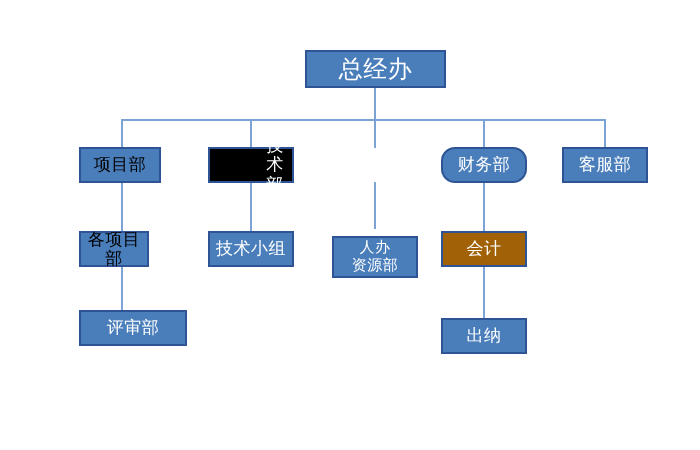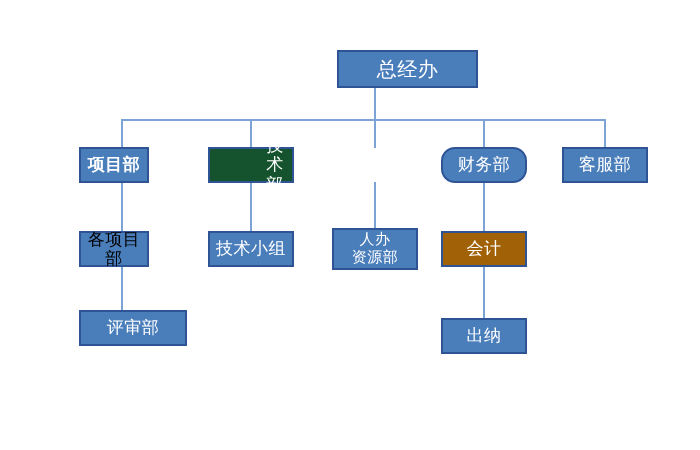--- a/index.html
+++ b/index.html
@@ -31,26 +31,26 @@
     text-align: center;
     font-size: 17px;
     line-height: 1.12;
     letter-spacing: 0.5px;
     white-space: pre-line;
     font-family: "DejaVu Serif", "Liberation Serif", serif;
     font-weight: 400;
     z-index: 2;
   }
   .node.root {
-    font-size: 20px;
-    margin-left: 32px;
+    font-size: 24px;
   }
   .node.two-line {
     font-size: 15px;
     line-height: 1.18;
+    margin-top: 8px;
   }
   .conn {
     position: absolute;
     background: #7ba3d6;
     z-index: 1;
   }
   .conn.v { width: 2px; }
   .conn.h { height: 2px; }
 </style>
 </head>
@@ -64,22 +64,22 @@
     <div class="conn v" style="left: 374px; top: 119px; width: 2px; height: 29px; background: rgb(123, 163, 214);"></div>
     <div class="conn v" style="left: 483px; top: 119px; width: 2px; height: 29px; background: rgb(123, 163, 214);"></div>
     <div class="conn v" style="left: 604px; top: 119px; width: 2px; height: 29px; background: rgb(123, 163, 214);"></div>
     <div class="conn v" style="left: 121px; top: 182px; width: 2px; height: 50px; background: rgb(123, 163, 214);"></div>
     <div class="conn v" style="left: 250px; top: 182px; width: 2px; height: 50px; background: rgb(123, 163, 214);"></div>
     <div class="conn v" style="left: 374px; top: 182px; width: 2px; height: 47px; background: rgb(123, 163, 214);"></div>
     <div class="conn v" style="left: 483px; top: 182px; width: 2px; height: 50px; background: rgb(123, 163, 214);"></div>
     <div class="conn v" style="left: 121px; top: 266px; width: 2px; height: 45px; background: rgb(123, 163, 214);"></div>
     <div class="conn v" style="left: 483px; top: 266px; width: 2px; height: 53px; background: rgb(123, 163, 214);"></div>
     <div class="node root" style="left: 305px; top: 50px; width: 141px; height: 38px; background: rgb(74, 126, 187); border-color: rgb(46, 84, 150); color: rgb(255, 255, 255);">总经办</div>
-    <div class="node" style="left: 79px; top: 147px; width: 70px; height: 36px; background: rgb(74, 126, 187); border-color: rgb(46, 84, 150); color: #ffffff; font-weight: bold;">项目部</div>
-    <div class="node" style="left: 208px; top: 147px; width: 86px; height: 36px; background: #14532d; border-color: rgb(46, 84, 150); color: rgb(255, 255, 255); padding-left: 48px;">技术部</div>
+    <div class="node" style="left: 79px; top: 147px; width: 82px; height: 36px; background: rgb(74, 126, 187); border-color: rgb(46, 84, 150); color: #000000;">项目部</div>
+    <div class="node" style="left: 208px; top: 147px; width: 86px; height: 36px; background: #000000; border-color: rgb(46, 84, 150); color: rgb(255, 255, 255); padding-left: 48px;">技术部</div>
     <div class="node" style="left: 441px; top: 147px; width: 86px; height: 36px; background: rgb(74, 126, 187); border-color: rgb(46, 84, 150); color: rgb(255, 255, 255); border-radius: 14px;">财务部</div>
     <div class="node" style="left: 562px; top: 147px; width: 86px; height: 36px; background: rgb(74, 126, 187); border-color: rgb(46, 84, 150); color: rgb(255, 255, 255);">客服部</div>
     <div class="node" style="left: 79px; top: 231px; width: 70px; height: 36px; background: rgb(74, 126, 187); border-color: rgb(46, 84, 150); color: #000000;">各项目部</div>
     <div class="node" style="left: 208px; top: 231px; width: 86px; height: 36px; background: rgb(74, 126, 187); border-color: rgb(46, 84, 150); color: rgb(255, 255, 255);">技术小组</div>
     <div class="node two-line" style="left: 332px; top: 228px; width: 86px; height: 42px; background: rgb(74, 126, 187); border-color: rgb(46, 84, 150); color: rgb(255, 255, 255);">人办
 资源部</div>
     <div class="node" style="left: 441px; top: 231px; width: 86px; height: 36px; background: #a16207; border-color: rgb(46, 84, 150); color: rgb(255, 255, 255);">会计</div>
     <div class="node" style="left: 79px; top: 310px; width: 108px; height: 36px; background: rgb(74, 126, 187); border-color: rgb(46, 84, 150); color: rgb(255, 255, 255);">评审部</div>
     <div class="node" style="left: 441px; top: 318px; width: 86px; height: 36px; background: rgb(74, 126, 187); border-color: rgb(46, 84, 150); color: rgb(255, 255, 255);">出纳</div>
   </div>

